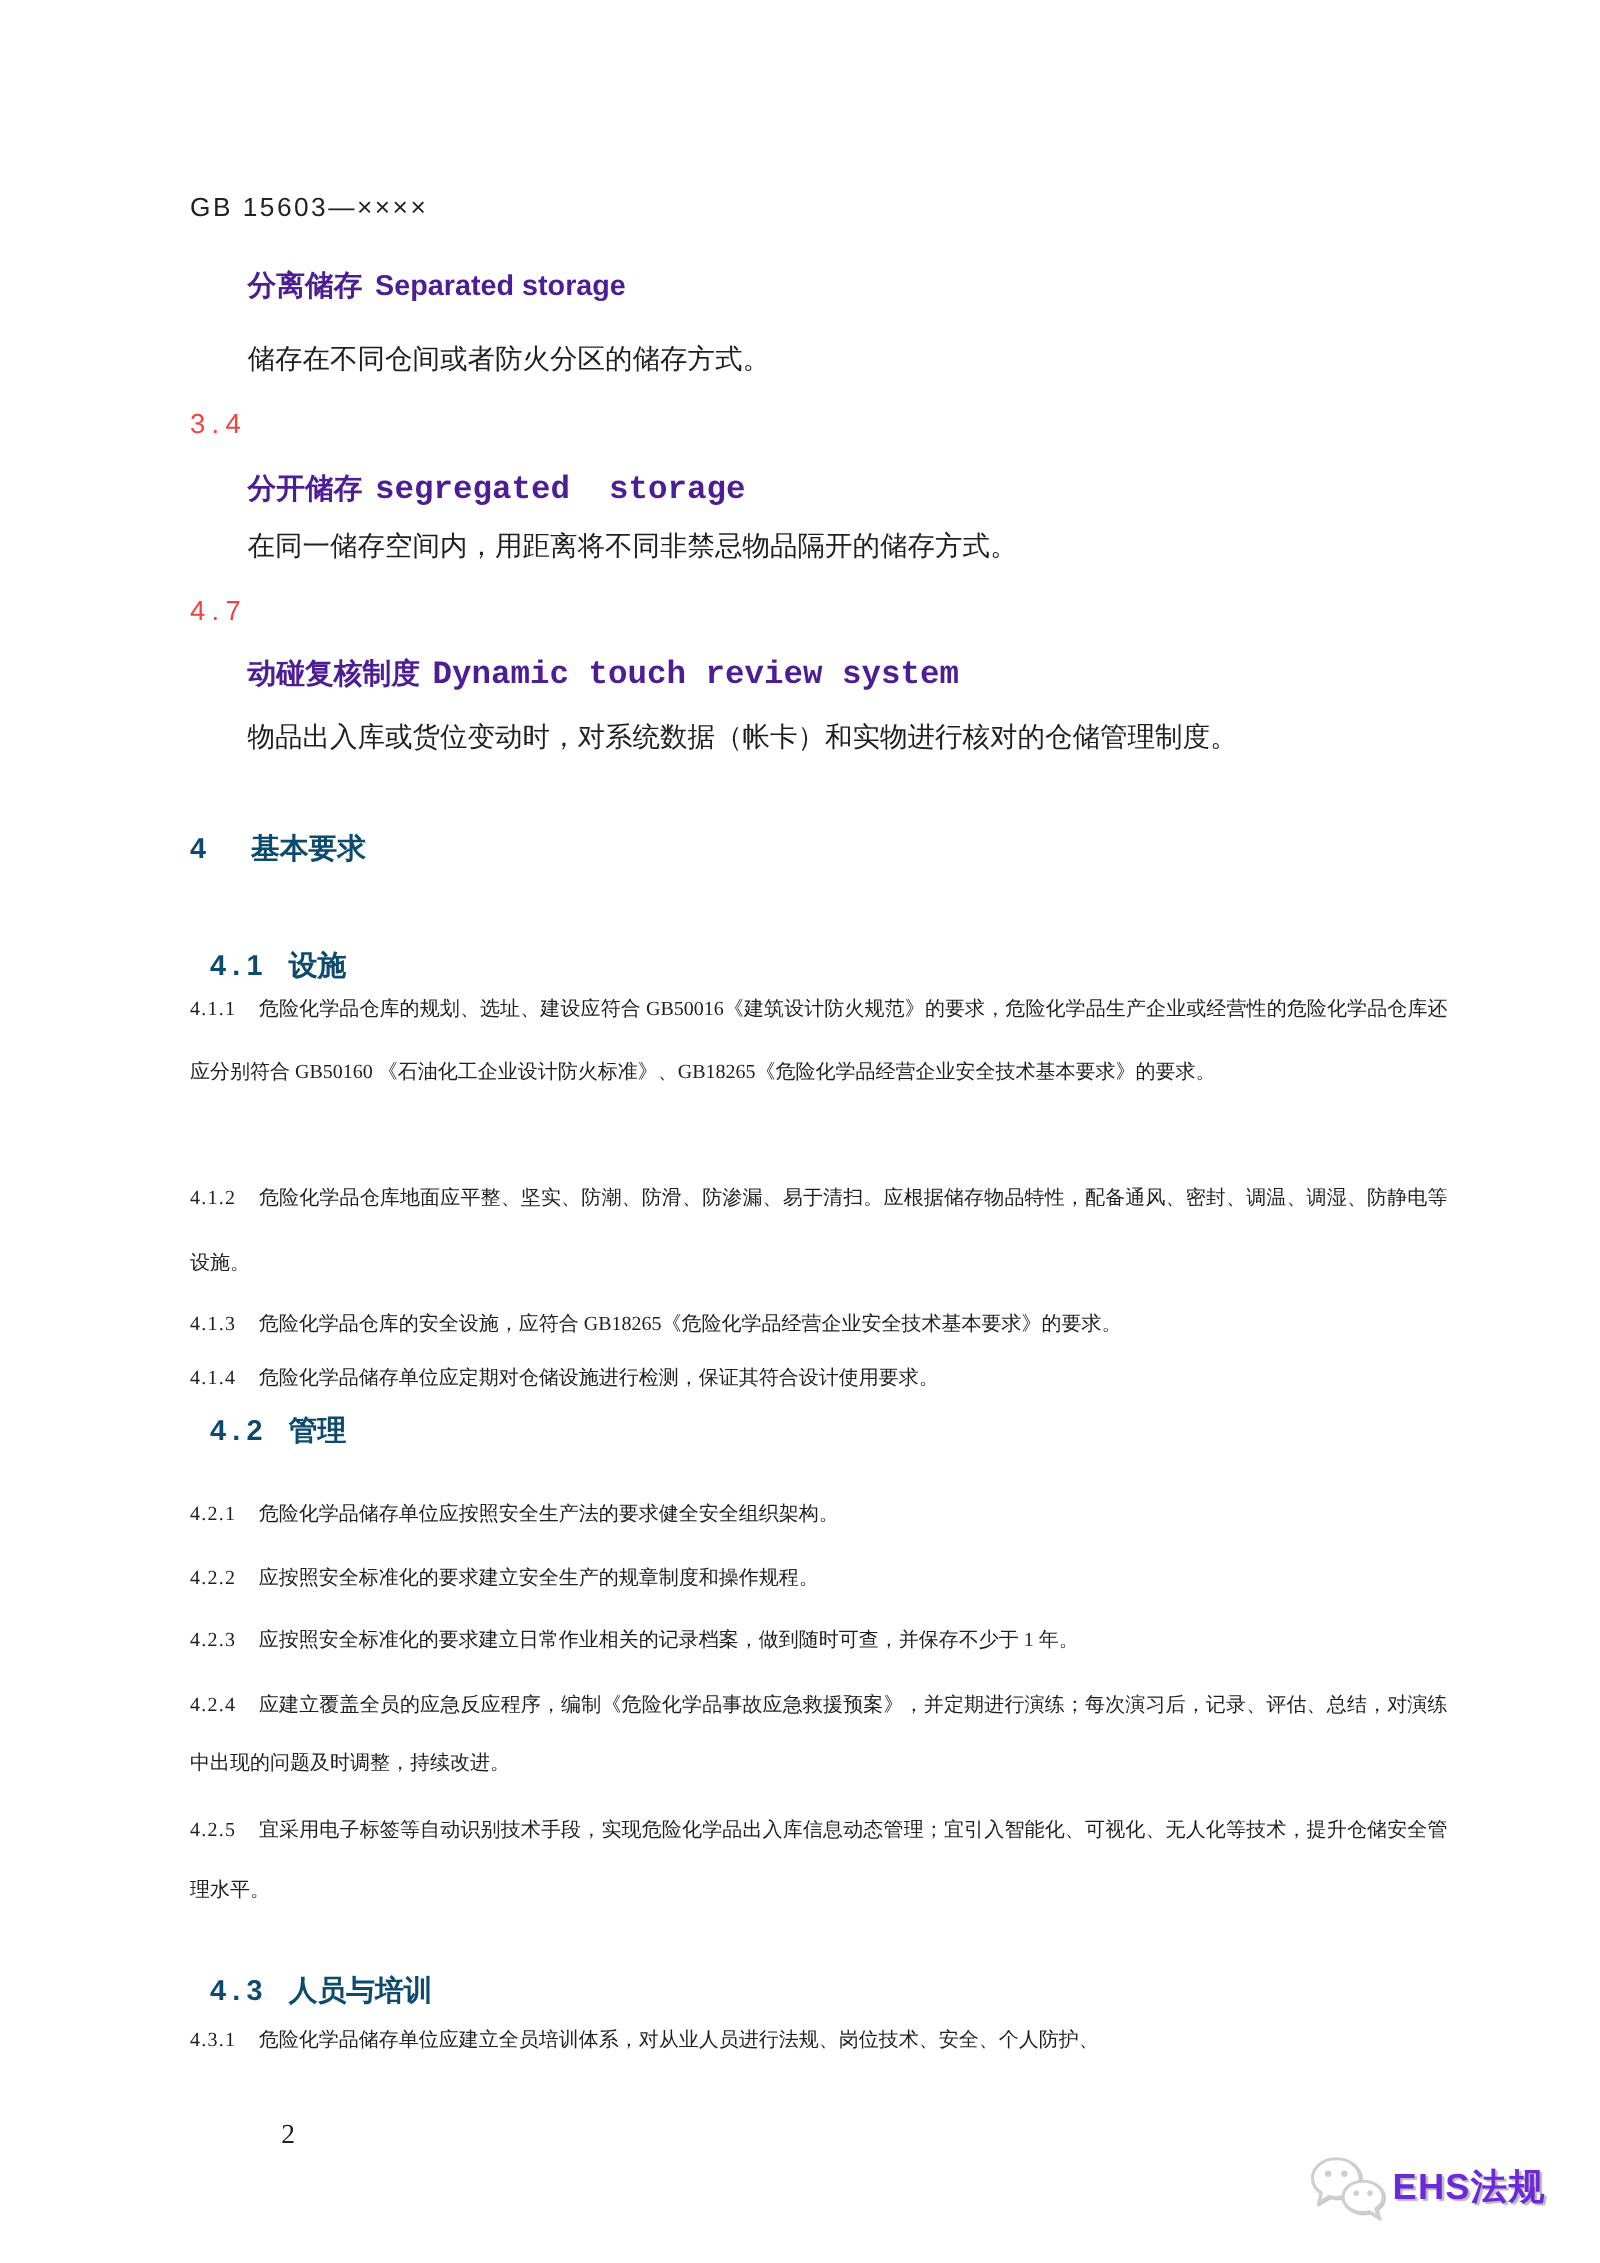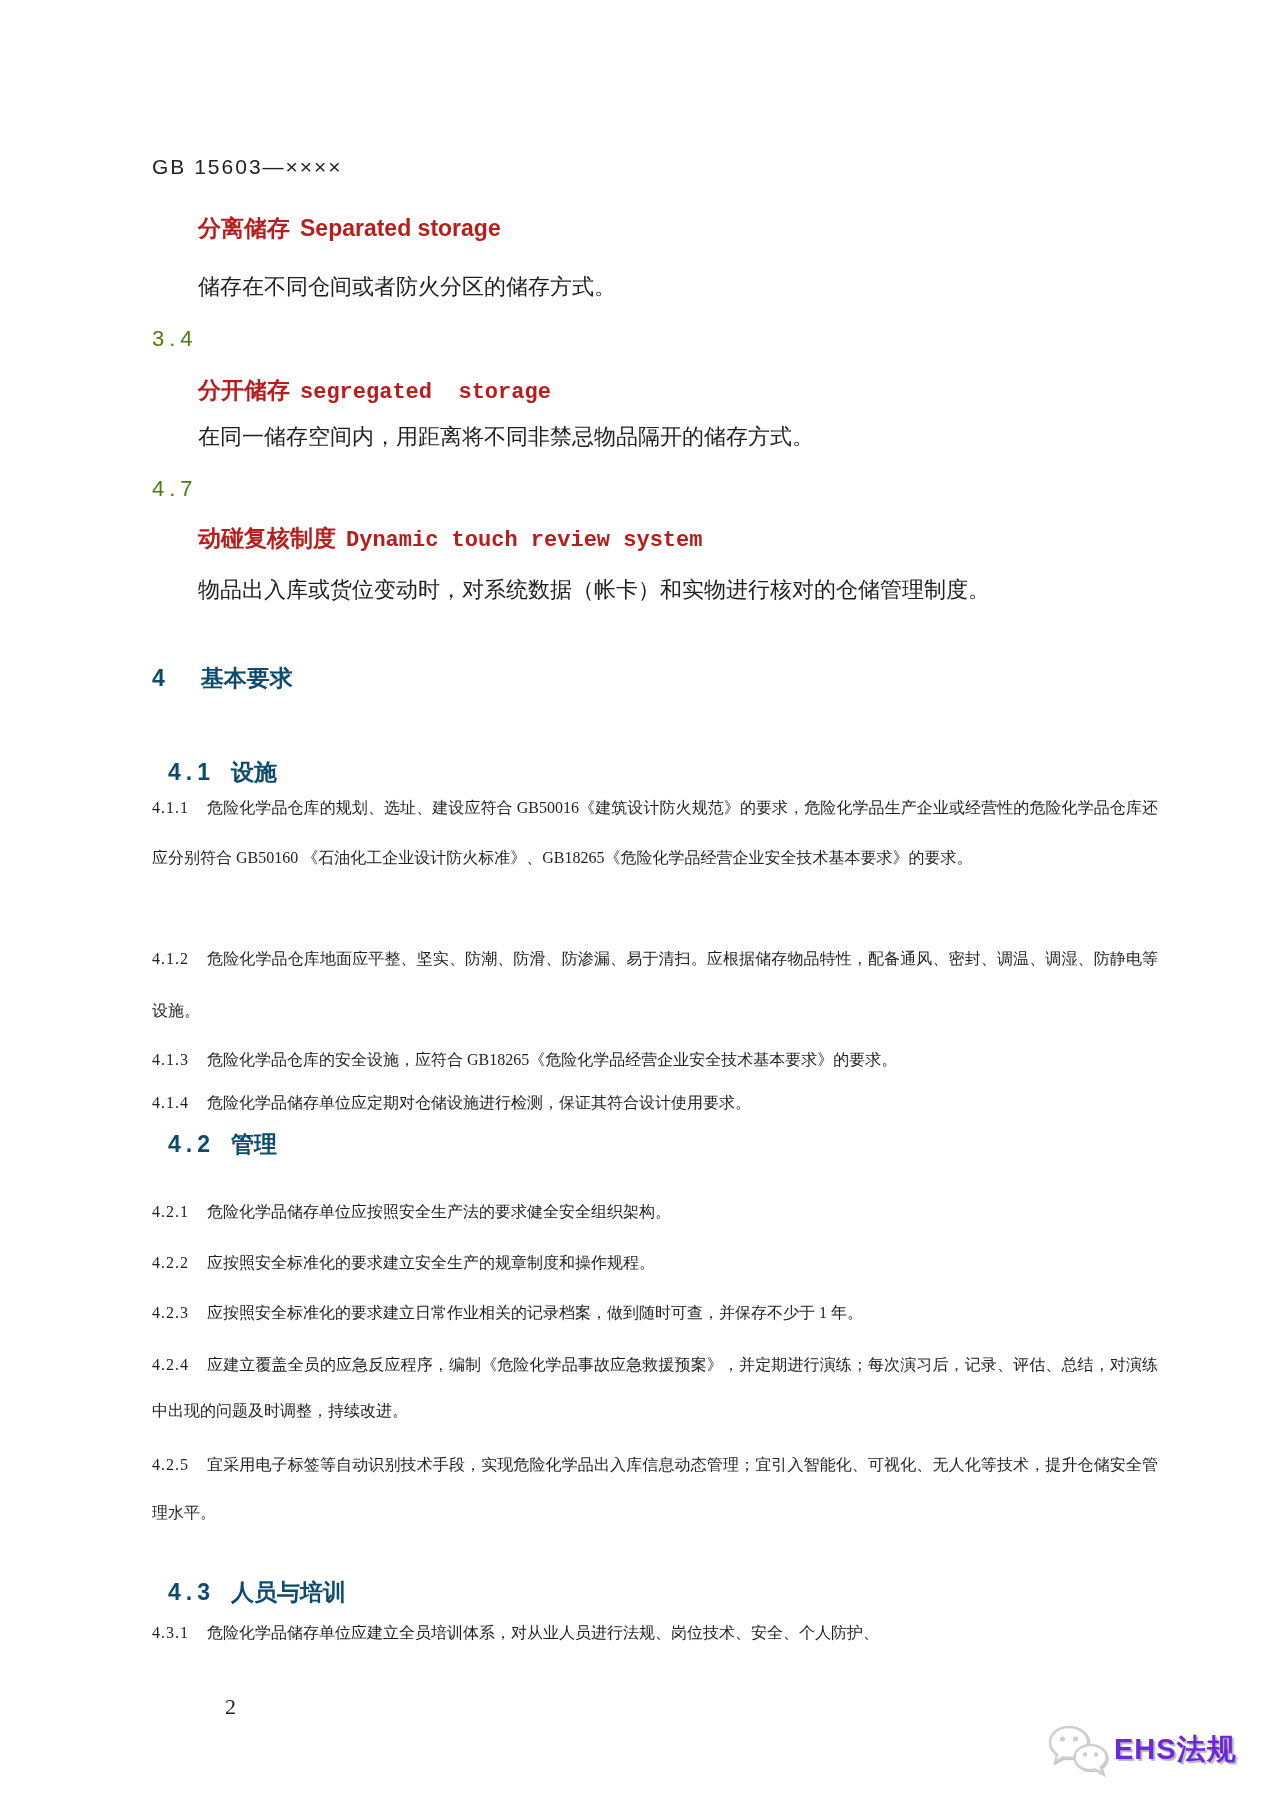--- a/index.html
+++ b/index.html
@@ -23,33 +23,33 @@
     letter-spacing: 2px;
     color: #222;
   }
 
   
   .def-num {
     left: 152px;
     font-family: "Liberation Sans", "DejaVu Sans", sans-serif;
     font-size: 22px; line-height: 34px;
     letter-spacing: 5px;
-    color: #4d7c0f;
+    color: #ef4444;
   }
   .def-term {
     left: 198px;
     font-family: "Liberation Sans", "DejaVu Sans", sans-serif;
     font-weight: bold;
     font-size: 23px; line-height: 34px;
-    color: #b91c1c;
+    color: #4c1d95;
   }
   .def-term .term-en { font-weight: 600; margin-left: 10px; white-space: pre; }
   .def-term .term-en.mono {
     font-family: "Liberation Mono", "DejaVu Sans Mono", monospace;
-    font-size: 22px;
+    font-size: 26px;
   }
   .def-body {
     left: 198px; width: 965px;
     font-size: 22px; line-height: 34px;
     text-align: justify;
   }
 
   
   .chapter-h, .section-h {
     left: 152px;

